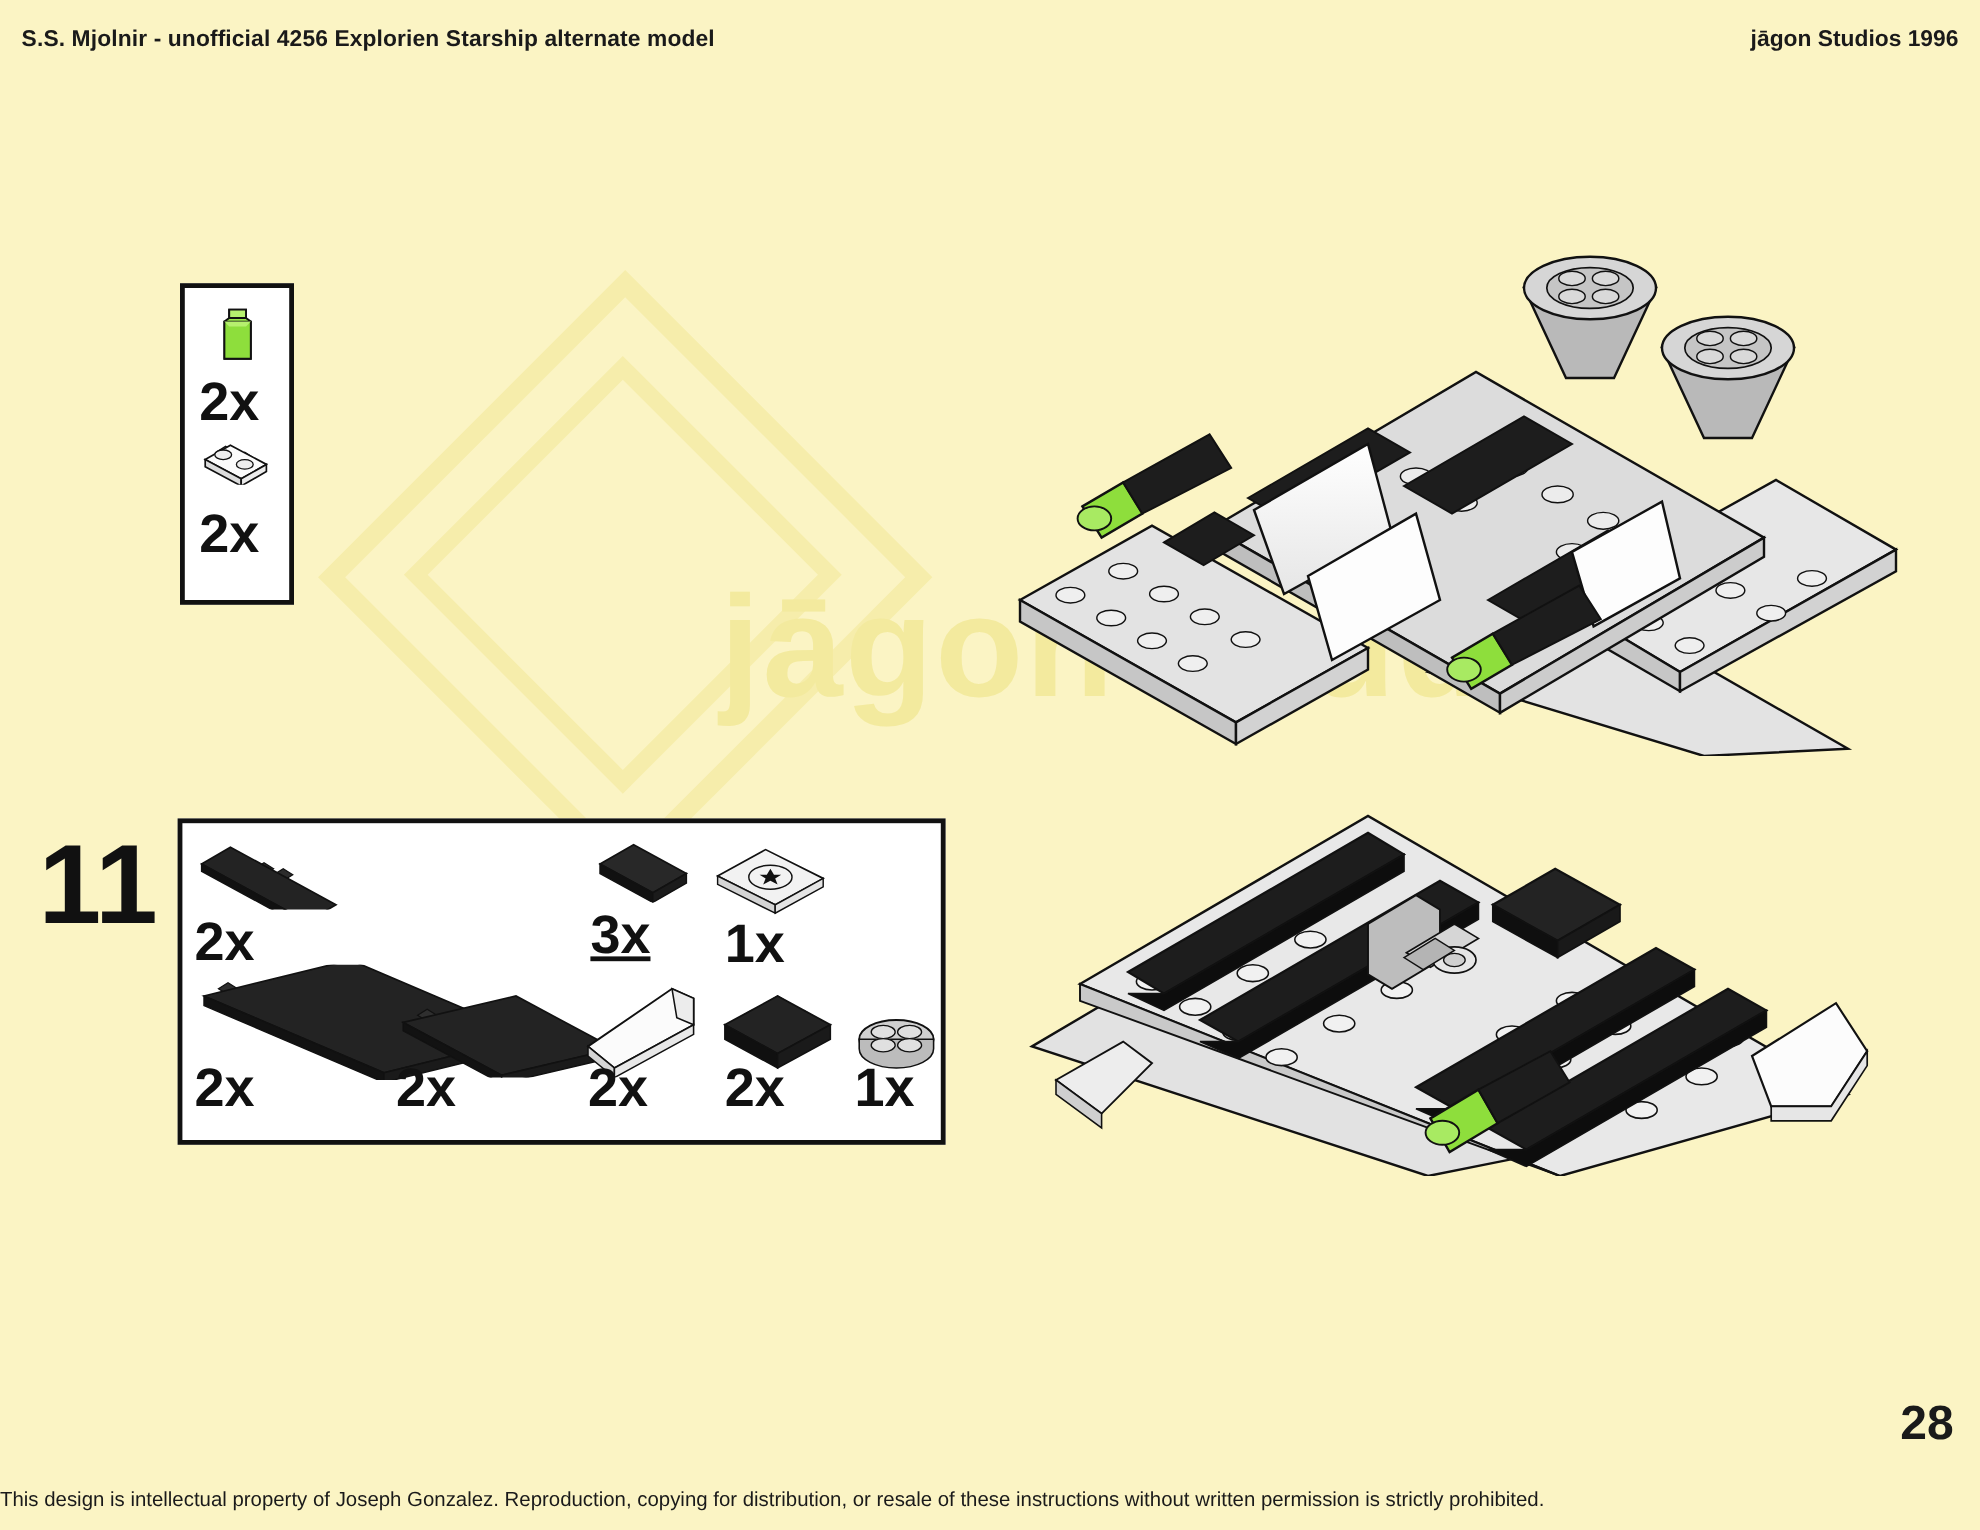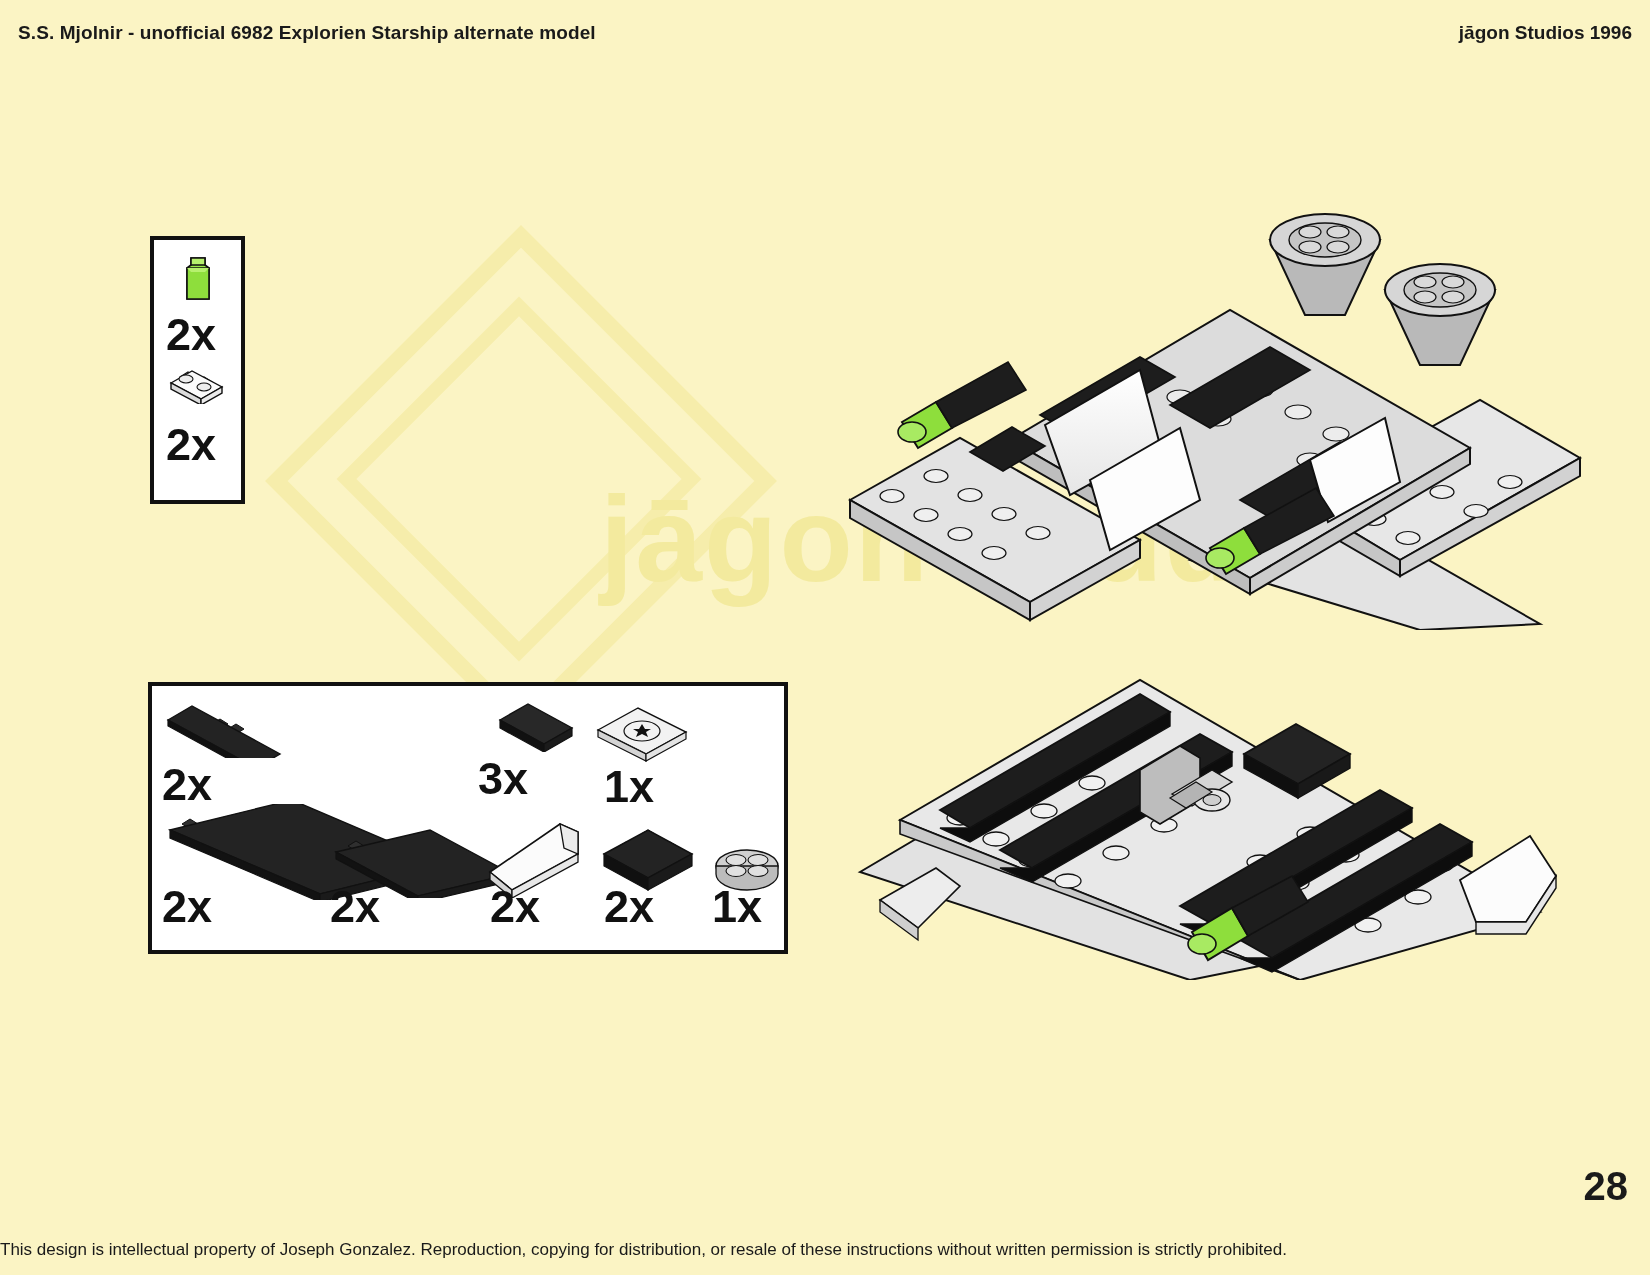--- a/index.html
+++ b/index.html
@@ -144,21 +144,21 @@
 </style>
 </head>
 <body>
 
 <div class="page">
 
   <div class="wm-diamond"></div>
   <div class="wm-diamond2"></div>
   <div class="watermark">jāgon Studios</div>
 
-  <div class="header-left">S.S. Mjolnir - unofficial 6982 Explorien Starship alternate model</div>
+  <div class="header-left">S.S. Mjolnir - unofficial 4256 Explorien Starship alternate model</div>
   <div class="header-right">jāgon Studios 1996</div>
 
 
   <div class="parts-box" id="parts-box-10">
 
     <div class="part" style="left:20px; top:12px;">
       <svg class="svgpart" width="48" height="62" viewBox="0 0 48 62">
         <path d="M17 6 L31 6 L31 13 L35 16 L35 47 L13 47 L13 16 L17 13 Z" fill="#9ae84a" stroke="#111" stroke-width="1.6"></path>
         <path d="M17 6 L31 6 L31 13 L17 13 Z" fill="#b6f06e" stroke="#111" stroke-width="1.6"></path>
         <path d="M13 16 L35 16 L35 47 L13 47 Z" fill="#8ede3c" stroke="#111" stroke-width="1.6"></path>
@@ -270,20 +270,21 @@
       <g>
         <path d="M370 348 L404 328 L420 354 L386 374 Z" fill="#8ede3c" stroke="#111" stroke-width="2"></path>
         <ellipse cx="380" cy="358" rx="14" ry="10" fill="#a8ea62" stroke="#111" stroke-width="1.6"></ellipse>
       </g>
 
       <path d="M96 202 L168 162 L186 190 L112 228 Z" fill="#1d1d1d" stroke="#111" stroke-width="1.6"></path>
       <path d="M404 328 L476 288 L494 316 L420 354 Z" fill="#1d1d1d" stroke="#111" stroke-width="1.6"></path>
     </svg>
   </div>
 
+  <div class="step-number" id="step-11-number">11</div>
 
   <div class="parts-box" id="parts-box-11">
 
     <div class="part" style="left:10px; top:12px;">
       <svg class="svgpart" width="130" height="60" viewBox="0 0 130 60">
         <path d="M18 16 L26 11 L34 16 L26 21 Z" fill="#2c2c2c" stroke="#111" stroke-width="1"></path>
         <path d="M34 21 L42 16 L50 21 L42 26 Z" fill="#2c2c2c" stroke="#111" stroke-width="1"></path>
         <path d="M50 26 L58 21 L66 26 L58 31 Z" fill="#2c2c2c" stroke="#111" stroke-width="1"></path>
         <path d="M66 31 L74 26 L82 31 L74 36 Z" fill="#2c2c2c" stroke="#111" stroke-width="1"></path>
         <path d="M6 22 L30 8 L118 56 L94 70 Z" fill="#232323" stroke="#111" stroke-width="1.4"></path>
@@ -328,21 +329,21 @@
     </div>
     <div class="qty" style="left:178px; top:198px;">2x</div>
 
     <div class="part" style="left:340px; top:14px;">
       <svg class="svgpart" width="90" height="52" viewBox="0 0 90 52">
         <path d="M8 20 L36 4 L80 28 L52 44 Z" fill="#282828" stroke="#111" stroke-width="1.4"></path>
         <path d="M8 20 L8 28 L52 52 L52 44 Z" fill="#111" stroke="#111" stroke-width="1.2"></path>
         <path d="M52 44 L80 28 L80 36 L52 52 Z" fill="#1b1b1b" stroke="#111" stroke-width="1.2"></path>
       </svg>
     </div>
-    <div class="qty" style="left:326px; top:70px;">3x</div>
+    <div class="qty" style="left:340px; top:70px;text-decoration:underline;">3x</div>
 
     <div class="part" style="left:438px; top:18px;">
       <svg class="svgpart" width="104" height="58" viewBox="0 0 104 58">
         <path d="M8 26 L48 4 L96 28 L56 50 Z" fill="#f2f2f2" stroke="#111" stroke-width="1.4"></path>
         <path d="M8 26 L8 33 L56 57 L56 50 Z" fill="#d4d4d4" stroke="#111" stroke-width="1.2"></path>
         <path d="M56 50 L96 28 L96 35 L56 57 Z" fill="#e4e4e4" stroke="#111" stroke-width="1.2"></path>
         <ellipse cx="52" cy="27" rx="18" ry="10" fill="none" stroke="#111" stroke-width="1.2"></ellipse>
         <path d="M52 20 L55 25 L61 25 L56 28 L58 33 L52 30 L46 33 L48 28 L43 25 L49 25 Z" fill="#111"></path>
       </svg>
     </div>

